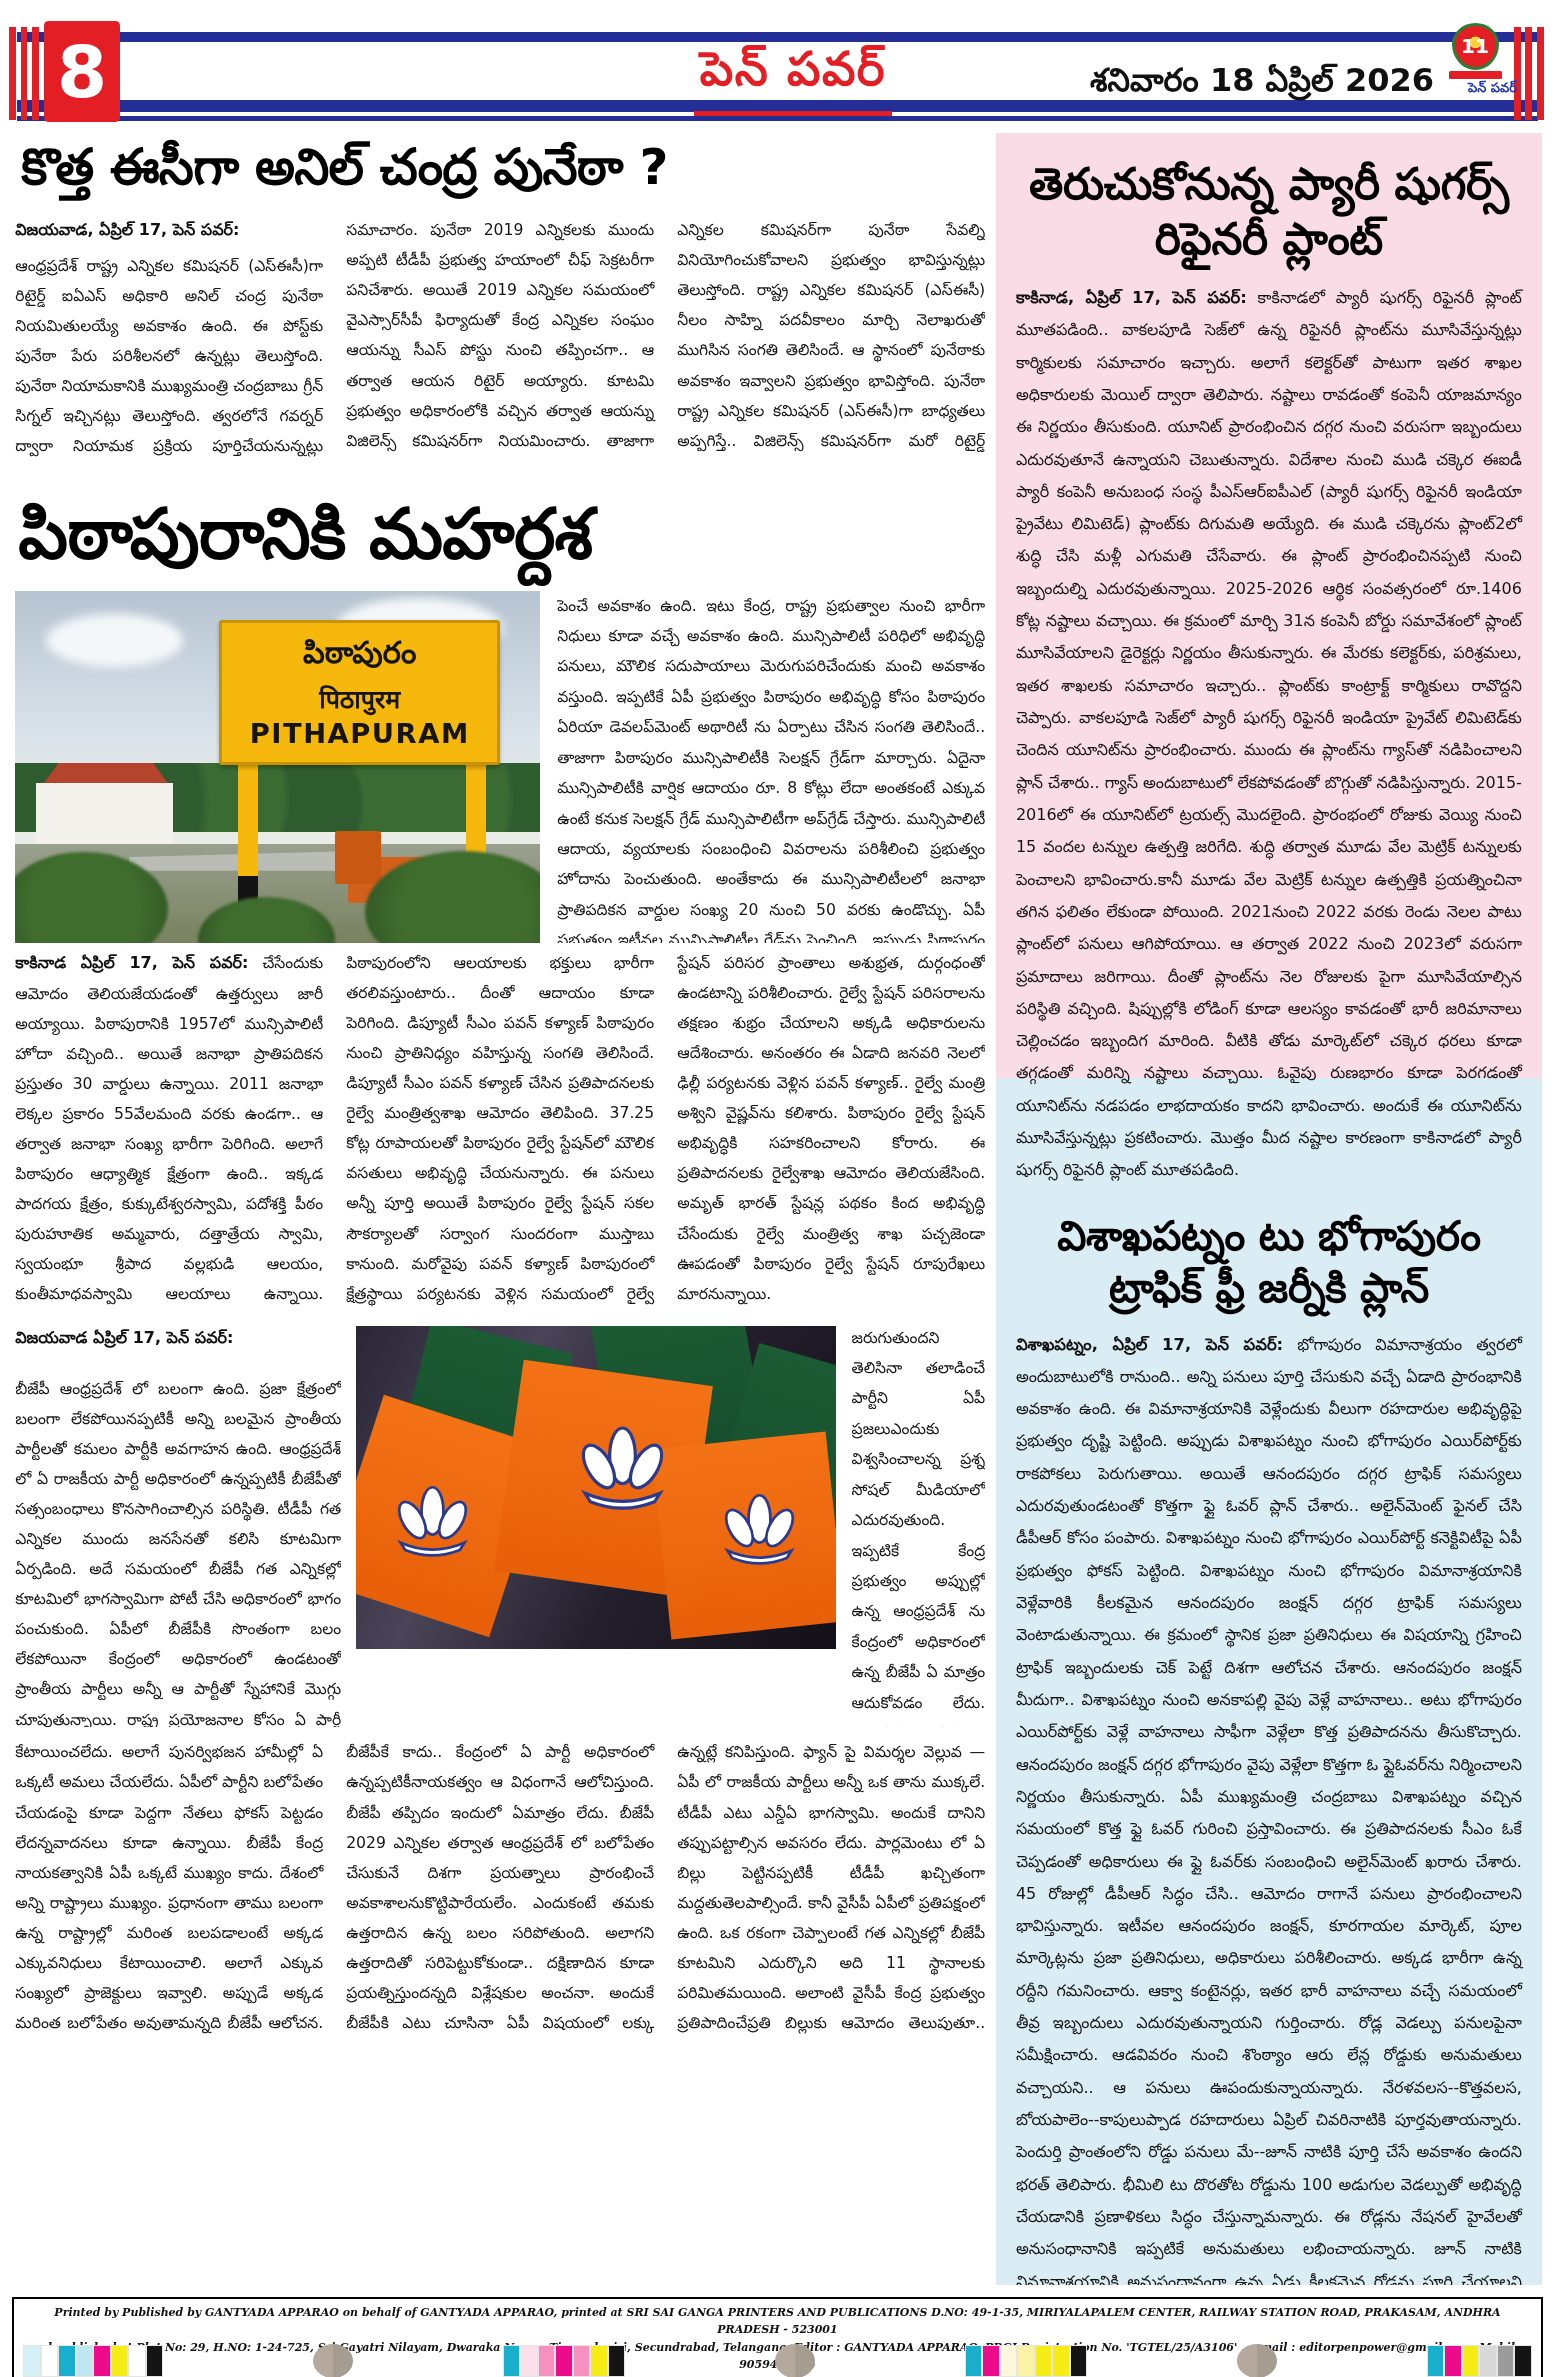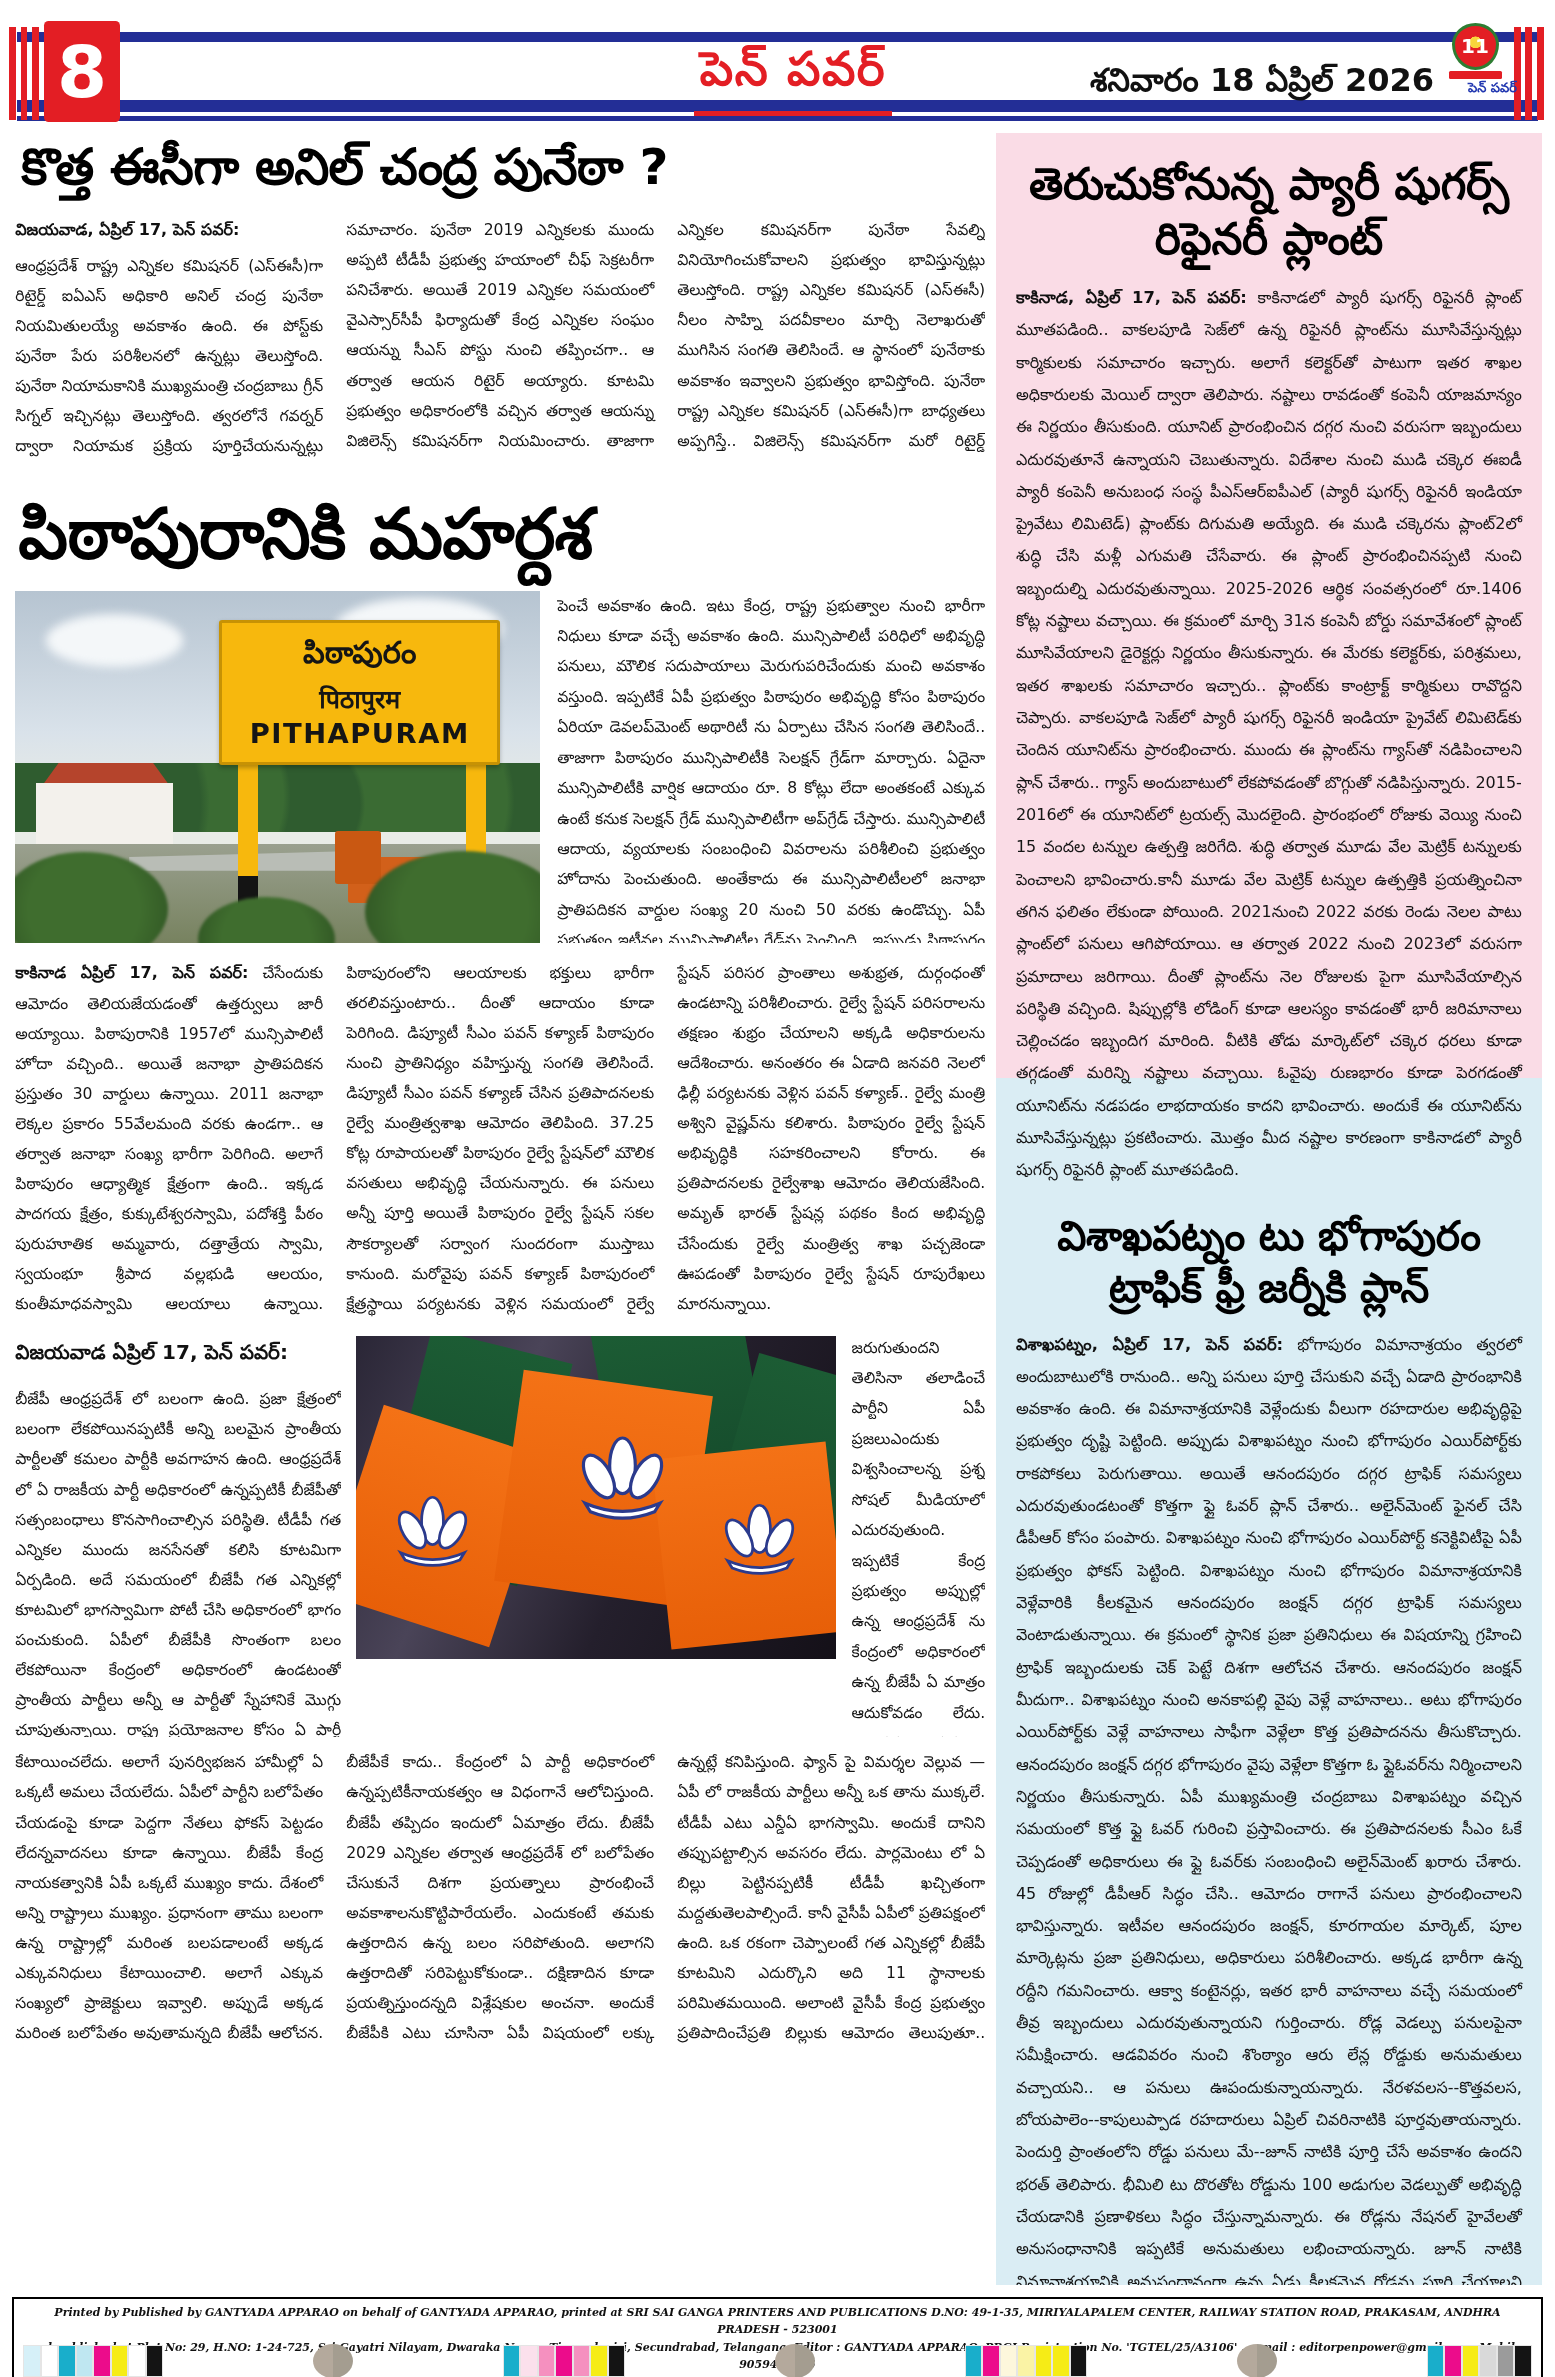--- a/index.html
+++ b/index.html
@@ -72,29 +72,29 @@
   .signboard .en { font-size:27.4px; font-weight:bold; color:#151515; letter-spacing:1.5px; }
   .post { position:absolute; width:20px; background:#f7b80d; }
   .post.p1 { left:223px; top:172px; height:145px; }
   .post.p2 { left:451px; top:172px; height:145px; }
   .post .tip { position:absolute; bottom:0; left:0; width:100%; height:32px; background:#141414; }
   .bench { position:absolute; right:47px; bottom:40px; width:145px; height:46px; background:#d2601a; border-radius:3px; }
   .bench:before { content:""; position:absolute; left:-13.7px; top:-26px; width:46px; height:53px; background:#c95812; border-radius:3px; }
   .shrub { position:absolute; background:radial-gradient(circle, #3f6d2e 0 55%, #2f5423 95%); border-radius:50%; filter:blur(1.5px); }
 
   .pitha-side { flex:1; overflow:hidden; height:352px; font-size:15.6px; line-height:1.95; }
-  .pitha-bottom { margin-top:15px; column-count:3; column-gap:23px; column-fill:auto; height:375px;
+  .pitha-bottom { margin-top:5px; column-count:3; column-gap:23px; column-fill:auto; height:375px;
                   overflow:hidden; font-size:15.6px; line-height:1.93; }
   .pitha-bottom .byline { font-size:16px; }
 
   
   .art-bjp .headline-xl { font-size:72px; padding:13.7px 0 18.3px 3px; }
   .bjp-row { display:flex; gap:15.2px; }
   .bjp-left { width:326px; flex:none; height:404px; overflow:hidden; font-size:15.6px; line-height:1.93; }
-  .bjp-left .byline { display:block; font-size:20px; margin-bottom:13px; }
+  .bjp-left .byline { display:block; font-size:16px; margin-bottom:20px; }
   .photo-bjp { position:relative; width:480px; height:323px; flex:none; overflow:hidden; margin-top:3px;
                background:linear-gradient(115deg, #2a2636 0%, #4a4458 30%, #241f2c 60%, #141018 100%); }
   .flag { position:absolute; }
   .flag.green { background:linear-gradient(#1c5c34, #14472a); }
   .flag.orange { background:linear-gradient(#f47216, #e75f08); }
   .lotus { position:absolute; }
   .bjp-right { flex:1; height:404px; overflow:hidden; font-size:15.6px; line-height:1.95; }
   .bjp-bottom { margin-top:10.7px; column-count:3; column-gap:23px; column-fill:auto; height:305px;
                 overflow:hidden; font-size:15.6px; line-height:1.93; }
 

